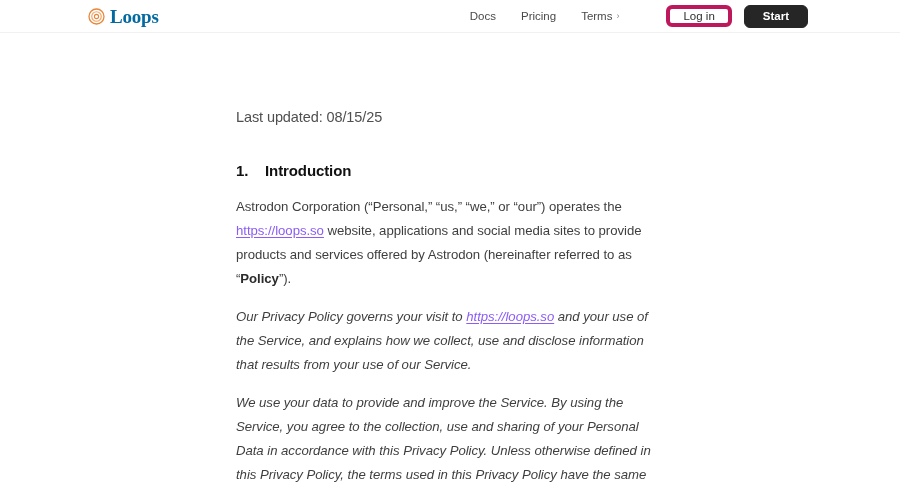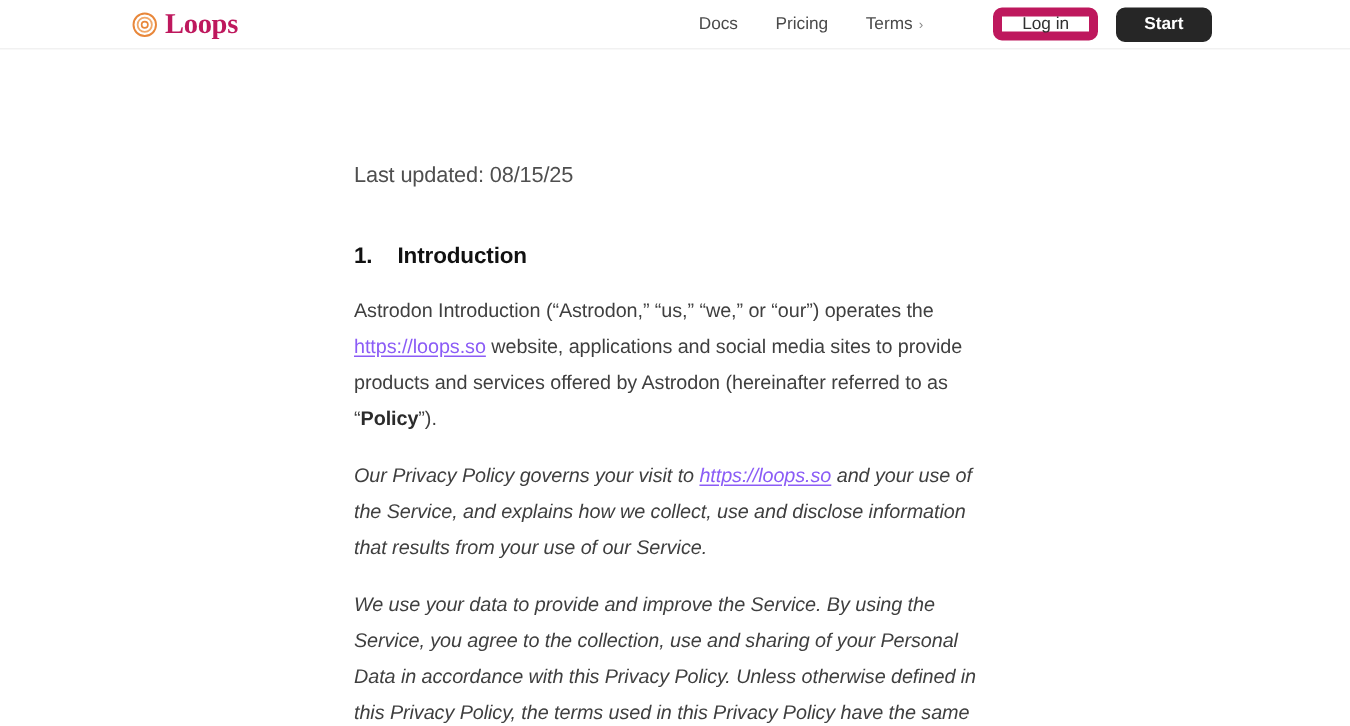--- a/index.html
+++ b/index.html
@@ -42,21 +42,21 @@
     height: 17px;
     flex: 0 0 17px;
     display: block;
   }
 
   .brand-name {
     font-family: "Liberation Serif", serif;
     font-size: 19px;
     font-weight: 700;
     letter-spacing: -0.2px;
-    color: #be185d;
+    color: #0369a1;
     line-height: 1;
   }
 
   .nav-right {
     margin-left: auto;
     margin-right: 92px;
     display: flex;
     align-items: center;
     text-align: right;
   }
@@ -91,21 +91,21 @@
     text-decoration: none;
     white-space: nowrap;
     cursor: pointer;
   }
 
   .btn-login {
     margin-left: 22px;
     height: 22px;
     padding: 0 13px;
     background: #ffffff;
-    border: 6px solid #be185d;
+    border: 4px solid #be185d;
     color: #303030;
   }
 
   .btn-start {
     margin-left: 12px;
     height: 23px;
     padding: 0 18px;
     background: #262626;
     border: 1px solid #262626;
     color: #ffffff;
@@ -203,18 +203,18 @@
 
 <main class="page">
 
   <div class="doc-subtitle">Last updated: 08/15/25</div>
 
   <div id="sections-root">
       <div class="section-heading">
         <span class="section-num">1.</span>
         <span>Introduction</span>
       </div>
-      <p class="body-text"><span>Astrodon Introduction  (“Astrodon,” “us,” “we,” or “our”) operates the </span><a class="inline-link" href="#">https://loops.so</a><span> website, applications and social media sites to provide products and services offered by Astrodon (hereinafter referred to as “</span><strong>Policy</strong><span>”).</span></p>
+      <p class="body-text"><span>Astrodon Corporation  (“Personal,” “us,” “we,” or “our”) operates the </span><a class="inline-link" href="#">https://loops.so</a><span> website, applications and social media sites to provide products and services offered by Astrodon (hereinafter referred to as “</span><strong>Policy</strong><span>”).</span></p>
       <p class="body-text tight"><span>Our Privacy Policy governs your visit to </span><a class="inline-link" href="#">https://loops.so</a><span> and your use of the Service, and explains how we collect, use and disclose information that results from your use of our Service.</span></p>
       <p class="body-text tight"><span>We use your data to provide and improve the Service. By using the Service, you agree to the collection, use and sharing of your Personal Data in accordance with this Privacy Policy. Unless otherwise defined in this Privacy Policy, the terms used in this Privacy Policy have the same meanings as in our Terms of Service.</span></p>
     </div>
 
 </main>
 
 </body></html>

